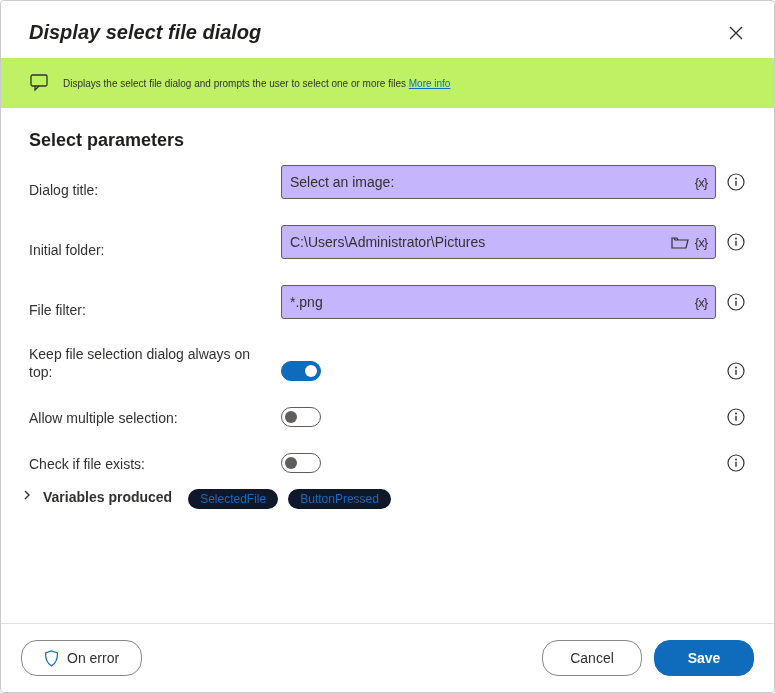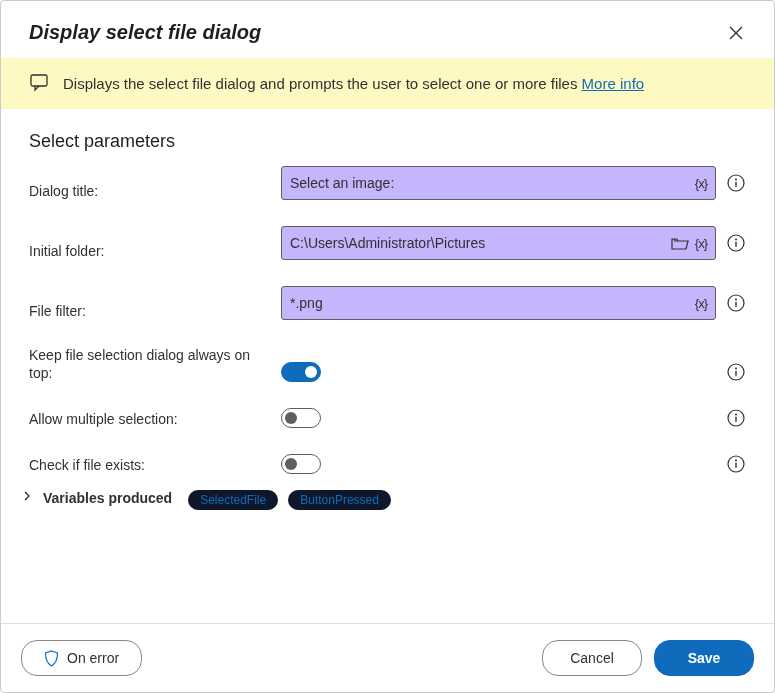--- a/index.html
+++ b/index.html
@@ -33,33 +33,33 @@
       color: #201f1e;
       font-style: italic;
     }
     .close-btn {
       cursor: pointer;
       width: 20px; height: 20px;
       display:flex; align-items:center; justify-content:center;
       color:#323130;
     }
     .info-banner {
-      background: #fef9c3;
+      background: #bef264;
       padding: 14px 28px;
       display: flex;
       align-items: center;
       gap: 14px;
-      font-size: 15px;
+      font-size: 10px;
       color: #323130;
     }
     .info-banner .banner-icon { flex-shrink:0; }
     .info-banner a { color: #0f6cbd; text-decoration: underline; cursor:pointer; }
     .section-title {
       font-size: 18px;
-      font-weight: 400;
+      font-weight: 700;
       color: #201f1e;
       padding: 22px 28px 14px 28px;
     }
     .form {
       padding: 0 28px;
       display: flex;
       flex-direction: column;
       gap: 26px;
     }
     .row {

